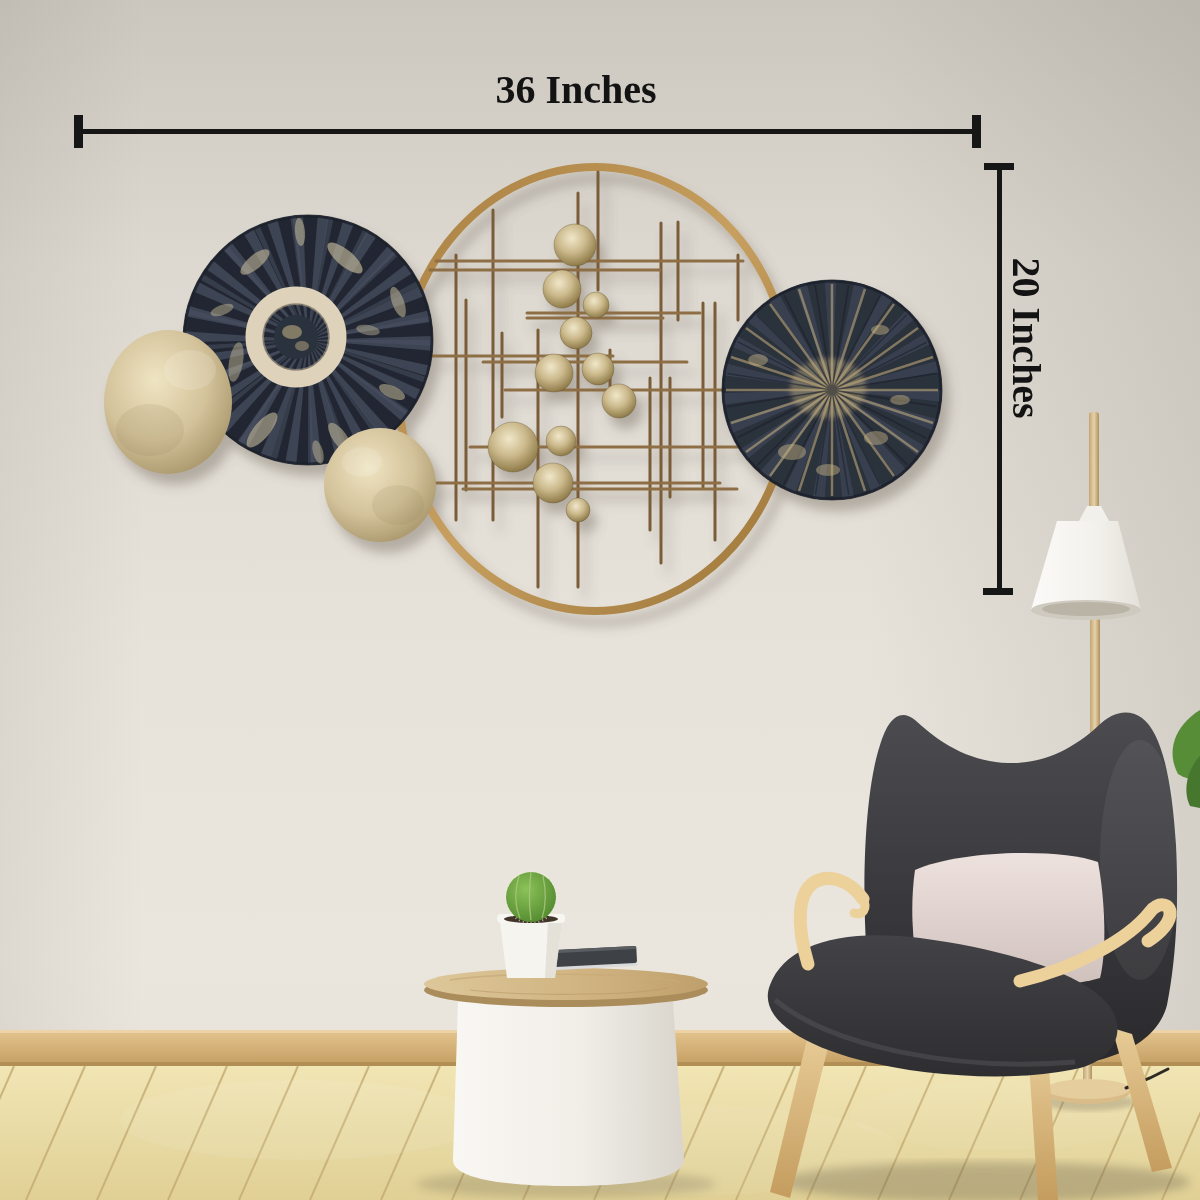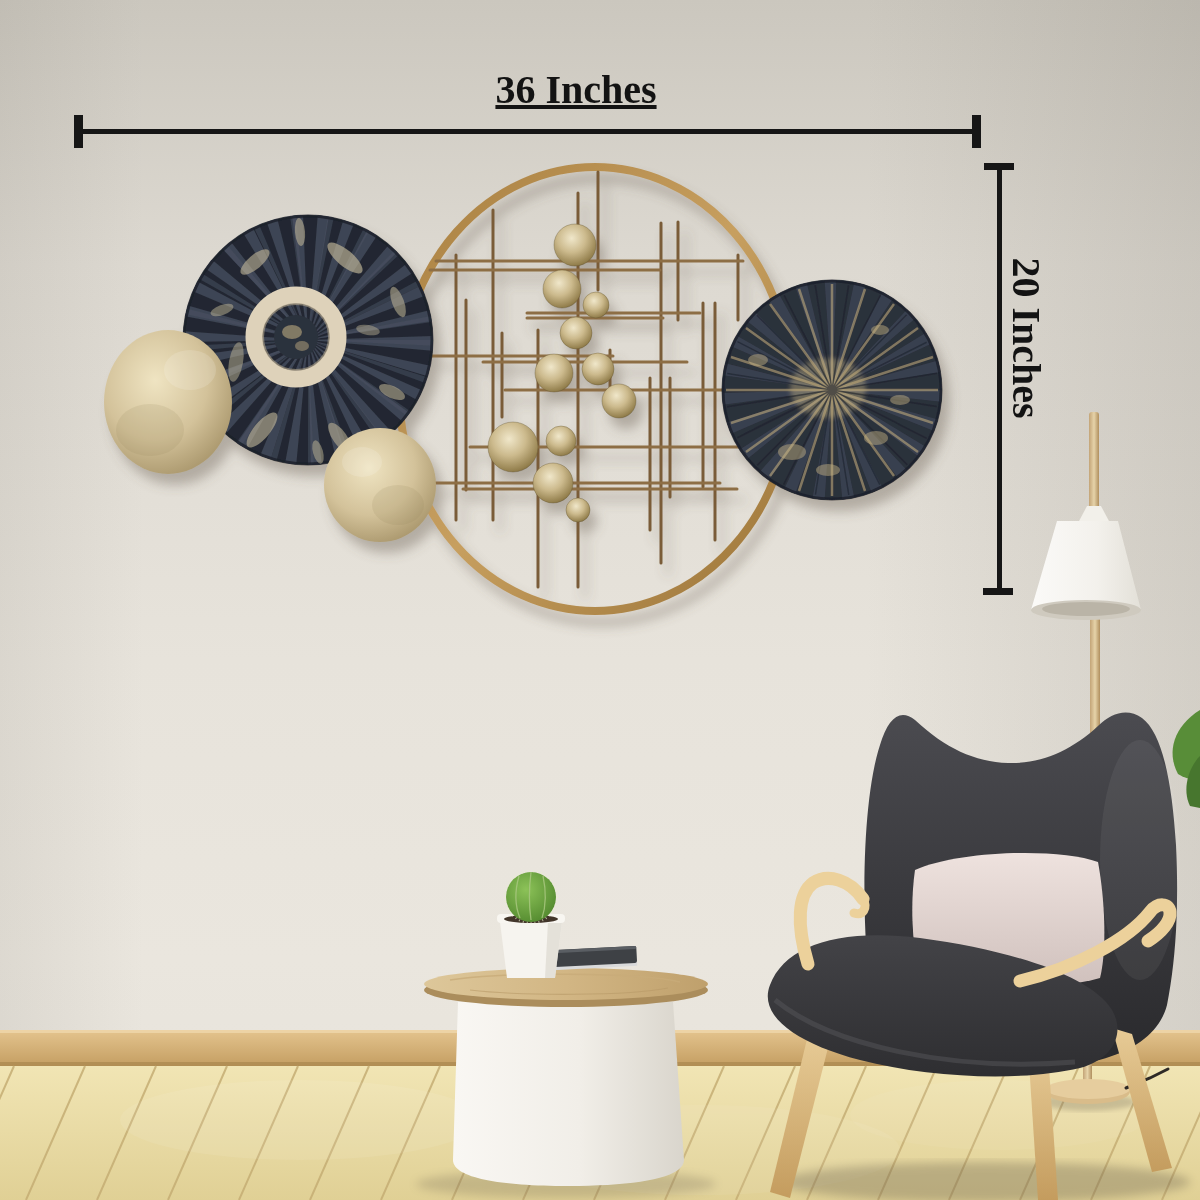--- a/index.html
+++ b/index.html
@@ -10,21 +10,21 @@
       linear-gradient(90deg, rgba(105,100,90,0.10) 0%, rgba(105,100,90,0) 12%, rgba(105,100,90,0) 72%, rgba(105,100,90,0.16) 100%),
       linear-gradient(180deg, #cbc7be 0%, #ddd9d1 22%, #e7e3db 55%, #eae6de 80%, #e6e2da 100%);
   }
   #scene{position:absolute;left:0;top:0;}
   .dim{position:absolute;background:#161616;z-index:5;}
   .dim-label{
     position:absolute;z-index:6;color:#131313;
     font:700 40px "Liberation Serif","DejaVu Serif",serif;
     text-align:center;white-space:nowrap;
   }
-  #width-label{left:426px;top:66px;width:300px;text-decoration:underline;}
+  #width-label{left:426px;top:66px;width:300px;}
   #height-label{left:876px;top:316px;width:300px;height:44px;line-height:44px;transform:rotate(90deg);}
   #h-line{left:78px;top:129px;width:899px;height:5px;}
   #h-cap-left{left:74px;top:115px;width:9px;height:33px;}
   #h-cap-right{left:972px;top:115px;width:9px;height:33px;}
   #v-line{left:997px;top:166px;width:5px;height:424px;}
   #v-cap-top{left:984px;top:163px;width:30px;height:7px;}
   #v-cap-bottom{left:983px;top:588px;width:30px;height:7px;}
 </style>
 </head>
 <body>

